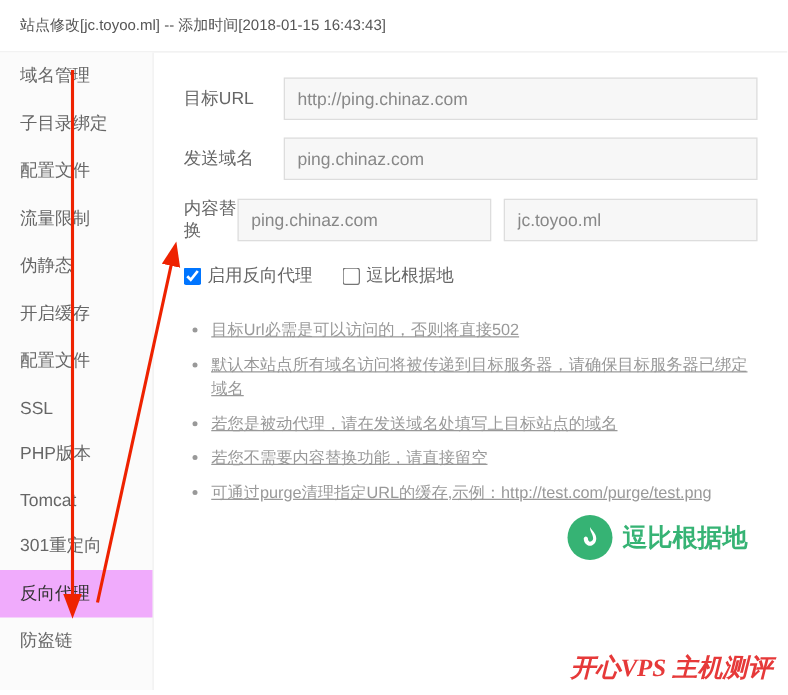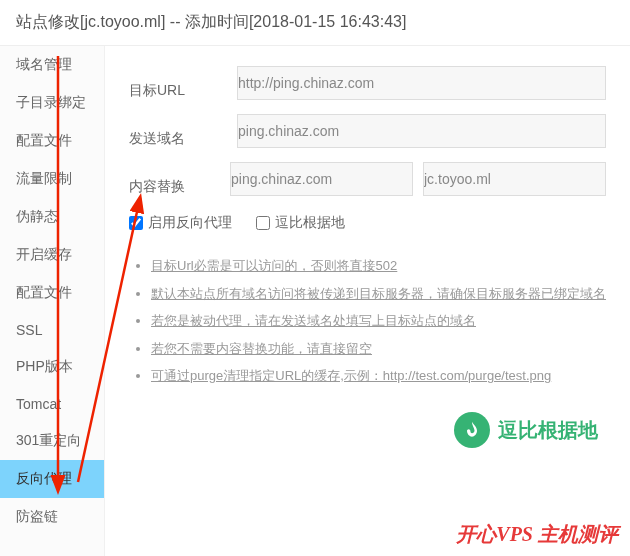--- a/index.html
+++ b/index.html
@@ -1,30 +1,30 @@
 <!DOCTYPE html>
 <html><head>
 <meta charset="utf-8">
 <style>
 * { box-sizing: border-box; margin: 0; padding: 0; }
 body { font-family: "Microsoft YaHei", sans-serif; font-size: 14px; color: #555; background: #fff; width: 630px; height: 556px; overflow: hidden; position: relative; }
 
-.header { padding: 12px 16px; font-size: 16px; color: #555; border-bottom: 1px solid #eee; }
+.header { padding: 12px 16px; font-size: 12px; color: #555; border-bottom: 1px solid #eee; }
 
 .container { display: flex; height: calc(100% - 46px); }
 
-.sidebar { width: 105px; background: #fbfbfb; border-right: 1px solid #f0f0f0; }
+.sidebar { width: 123px; background: #fbfbfb; border-right: 1px solid #f0f0f0; }
 .sidebar-item { padding: 10px 16px; font-size: 14px; color: #666; cursor: pointer; }
-.sidebar-item.active { background: #7dd3fc; color: #333; }
+.sidebar-item.active { background: #f0abfc; color: #333; }
 
 .main { flex: 1; padding: 20px 24px; overflow: hidden; position: relative; }
 
-.form-row { display: flex; align-items: flex-end; margin-bottom: 14px; gap: 28px; }
+.form-row { display: flex; align-items: center; margin-bottom: 14px; }
 .form-label { width: 80px; font-size: 14px; color: #666; }
-.form-input { flex: 1; padding: 8px 0; font-size: 14px; border: 1px solid #ddd; background: #f7f7f7; color: #888; }
+.form-input { flex: 1; padding: 8px 10px; font-size: 14px; border: 1px solid #ddd; background: #f7f7f7; color: #888; }
 .form-input-pair { display: flex; flex: 1; gap: 10px; }
 .form-input-pair .form-input { flex: 1; }
 
 .checkbox-row { margin: 18px 0 24px 0; display: flex; gap: 24px; align-items: center; }
 .checkbox-group { display: flex; align-items: center; gap: 5px; font-size: 14px; color: #666; }
 .checkbox-group input { width: 14px; height: 14px; }
 
 .notes { list-style: disc; padding-left: 22px; color: #999; font-size: 13px; text-decoration: underline; }
 .notes li { margin-bottom: 8px; line-height: 1.5; }
 

